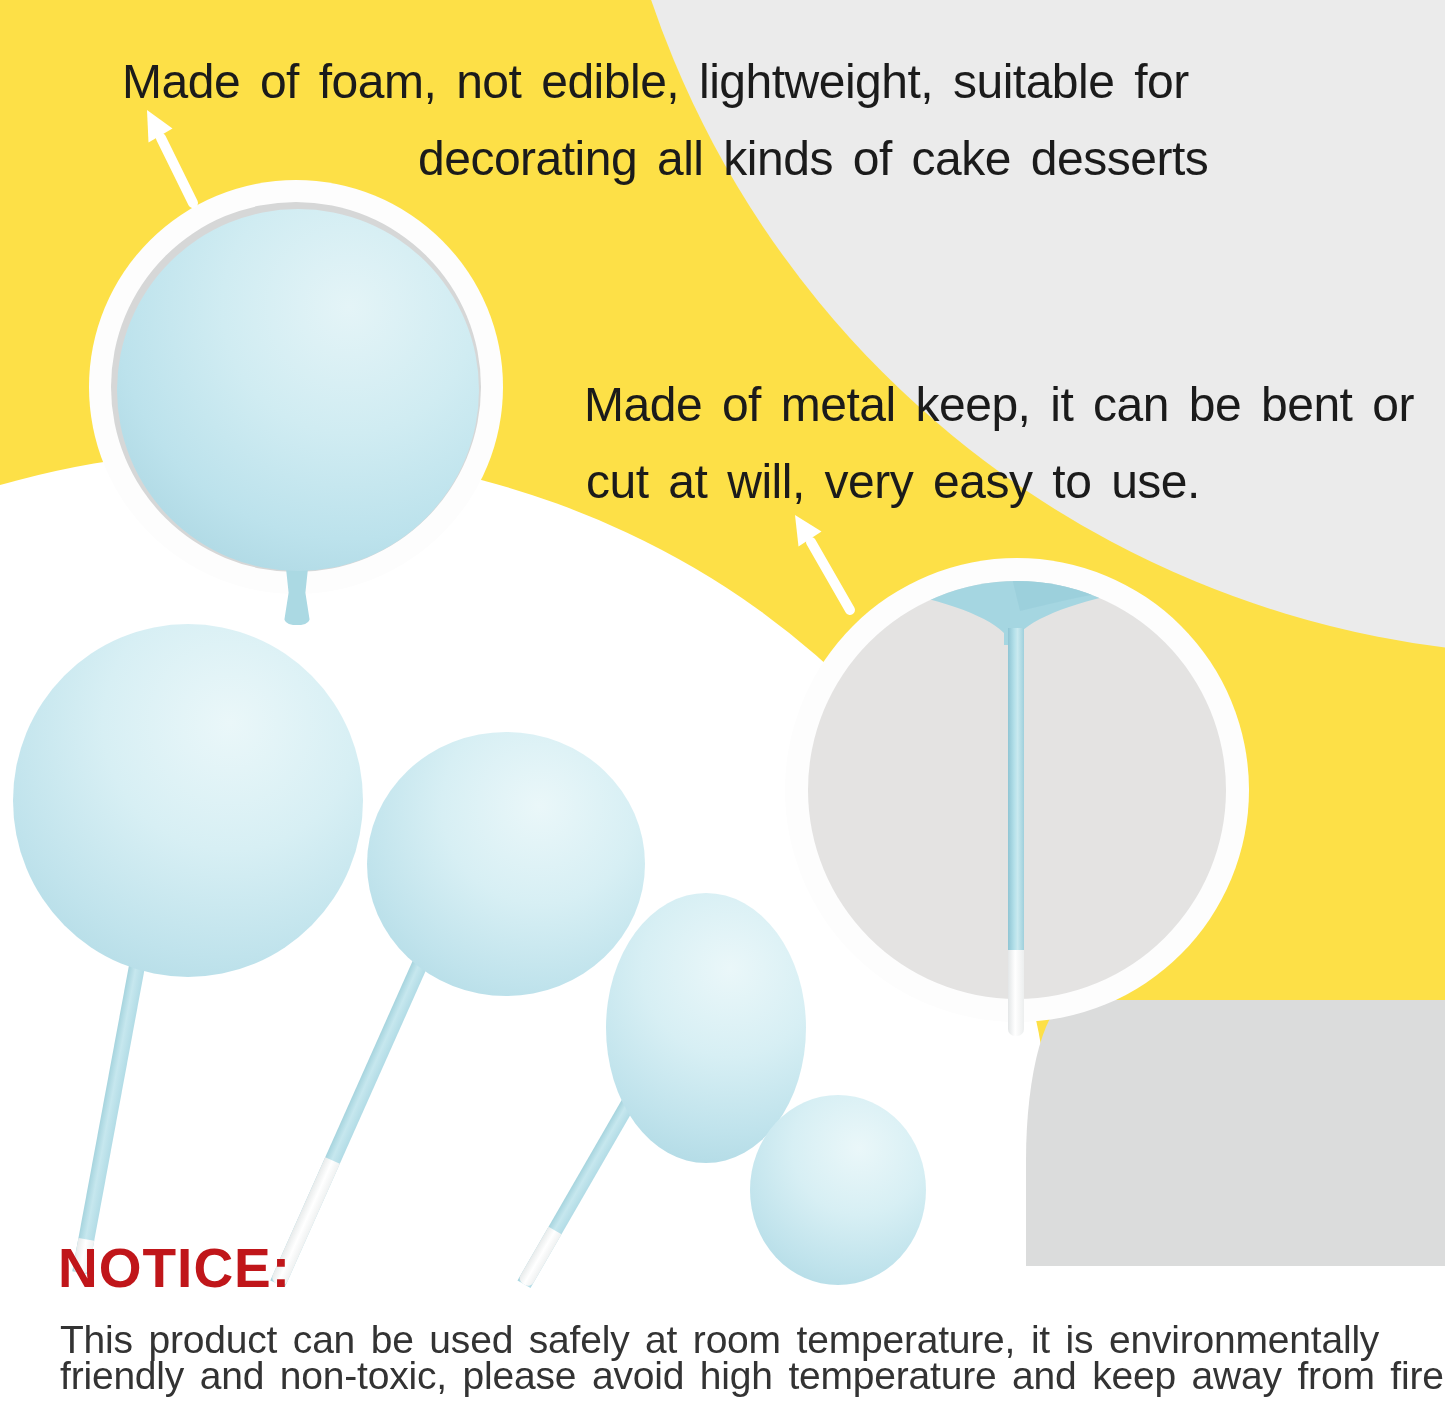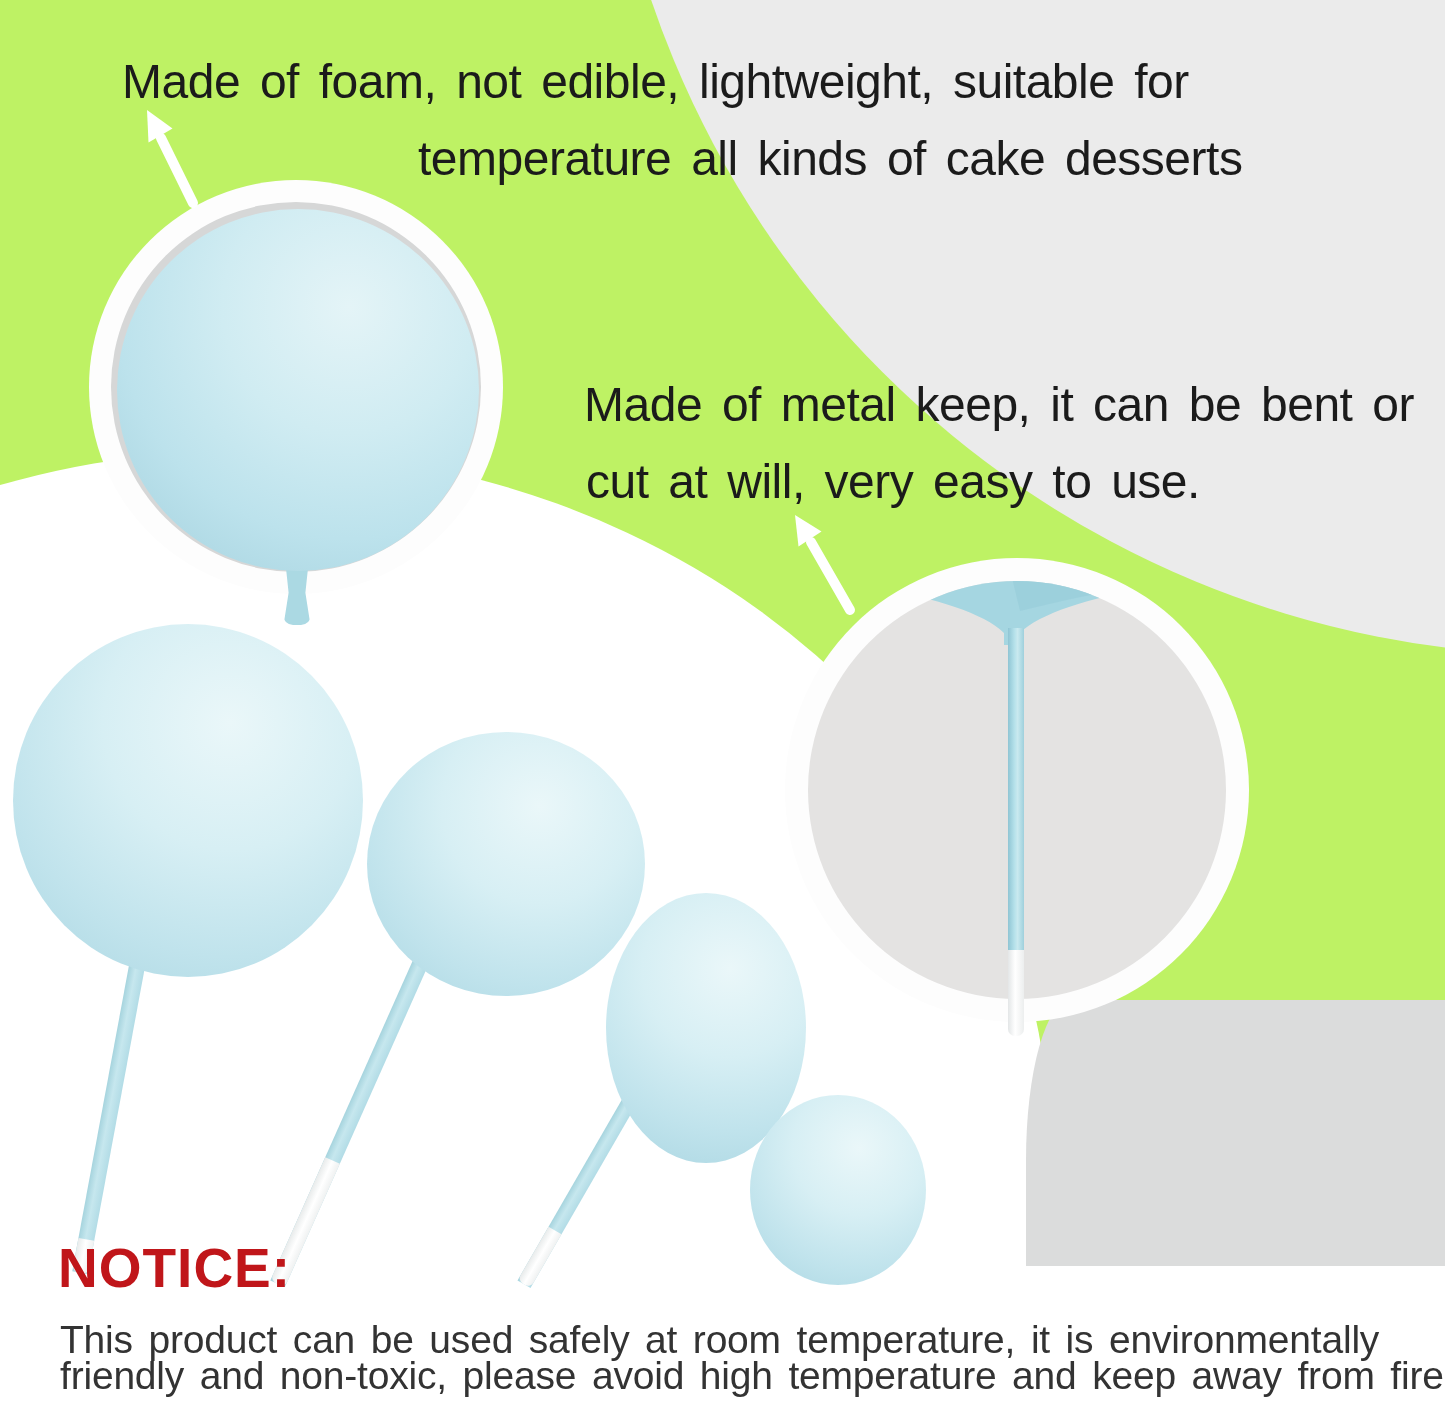--- a/index.html
+++ b/index.html
@@ -1,18 +1,18 @@
 <!DOCTYPE html>
 <html><head>
 <meta charset="utf-8">
 <style>
   html,body{margin:0;padding:0;background:#fff;}
   .canvas{
     position:relative;width:1445px;height:1405px;overflow:hidden;
-    background:#bef264;
+    background:#fde047;
     font-family:"Liberation Sans","DejaVu Sans",sans-serif;
   }
   .canvas *{position:absolute;box-sizing:border-box;}
 
   
   .bg-light-circle{left:600px;top:-1275px;width:1930px;height:1930px;border-radius:50%;background:#ebebeb;}
   .bg-white-blob{left:-550px;top:450px;width:1600px;height:1400px;border-radius:50%;background:#ffffff;}
   .bg-gray-block{left:1026px;top:1000px;width:419px;height:268px;background:#dbdcdc;border-top-left-radius:45px 160px;}
   .bg-white-strip{left:0;top:1266px;width:1445px;height:139px;background:#ffffff;}
 
@@ -103,21 +103,21 @@
       <line x1="193" y1="203" x2="161" y2="138" stroke="#ffffff" stroke-width="10" stroke-linecap="round"></line>
       <polygon points="147,110 172.5,128.5 148.5,142.5" fill="#ffffff"></polygon>
     </g>
     <g>
       <line x1="850" y1="610" x2="811" y2="542" stroke="#ffffff" stroke-width="10" stroke-linecap="round"></line>
       <polygon points="795,515 821.5,531.5 798.5,546.5" fill="#ffffff"></polygon>
     </g>
   </svg>
 
   <div class="note note-foam-1">Made of foam, not edible, lightweight, suitable for</div>
-  <div class="note note-foam-2">temperature all kinds of cake desserts</div>
+  <div class="note note-foam-2">decorating all kinds of cake desserts</div>
   <div class="note note-wire-1">Made of metal keep, it can be bent or</div>
   <div class="note note-wire-2">cut at will, very easy to use.</div>
 
   <div class="notice-title">NOTICE:</div>
   <div class="notice-body notice-line1">This product can be used safely at room temperature, it is environmentally</div>
   <div class="notice-body notice-line2">friendly and non-toxic, please avoid high temperature and keep away from fire.</div>
 
 </div>
 
 </body></html>

